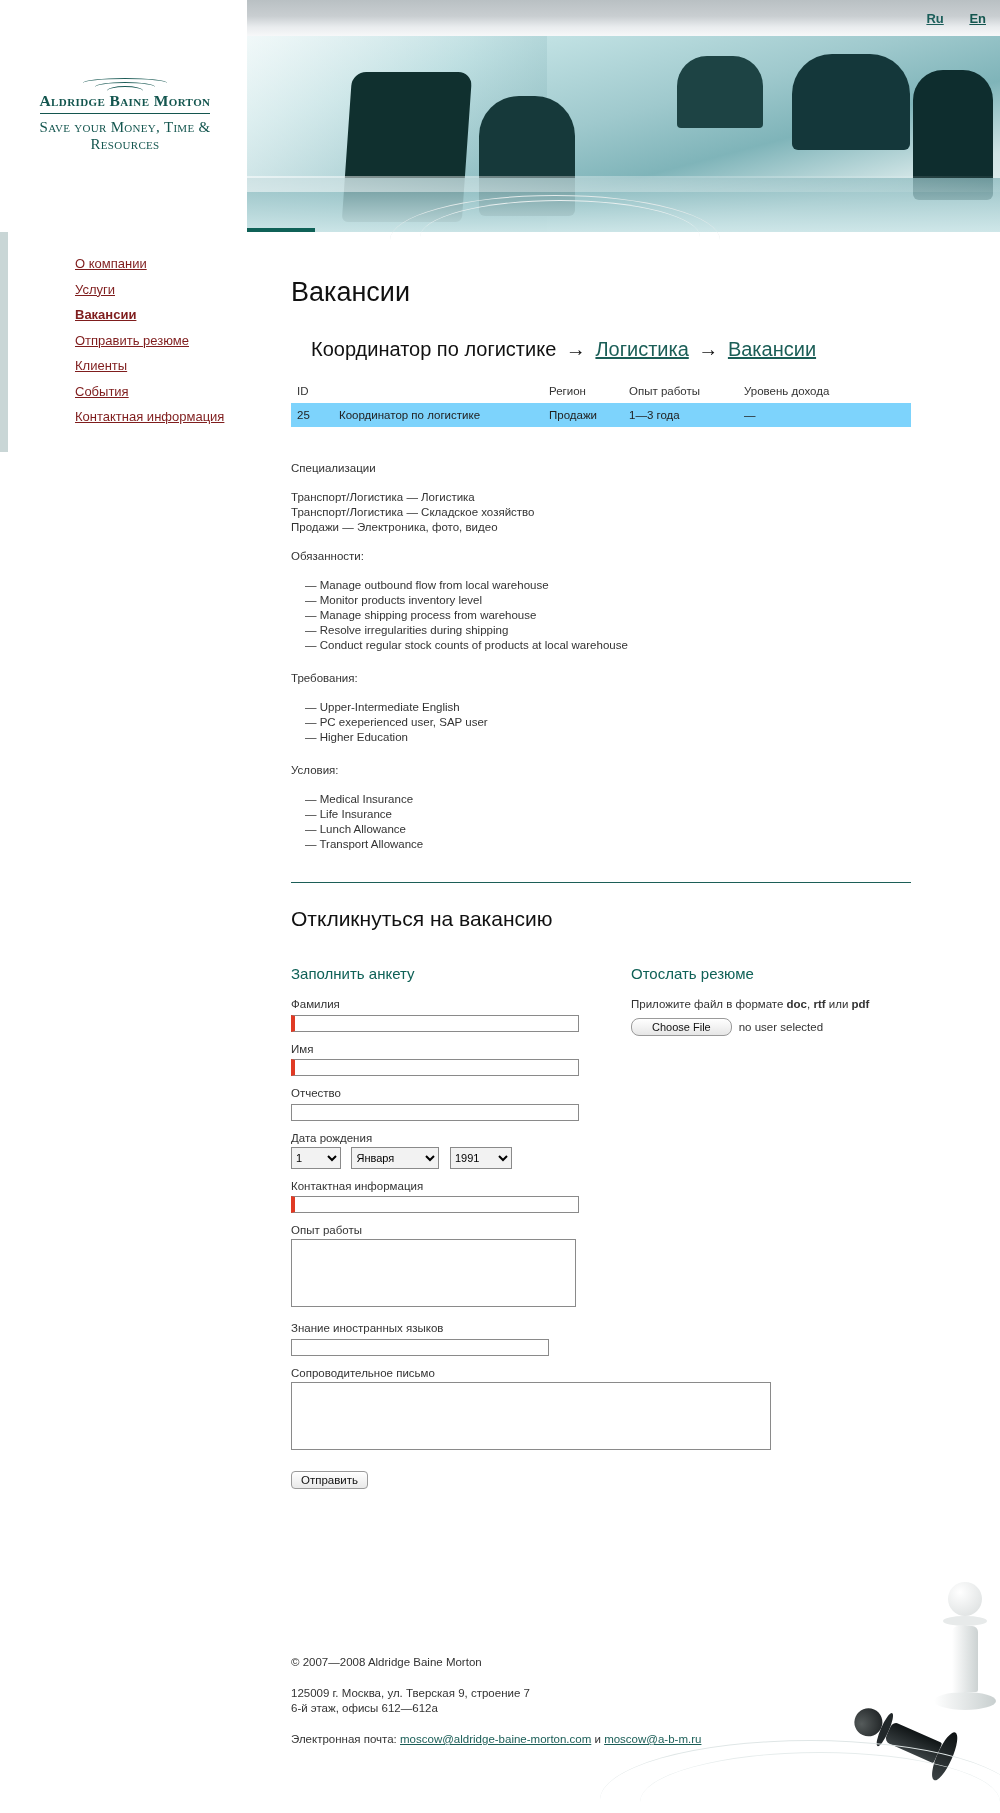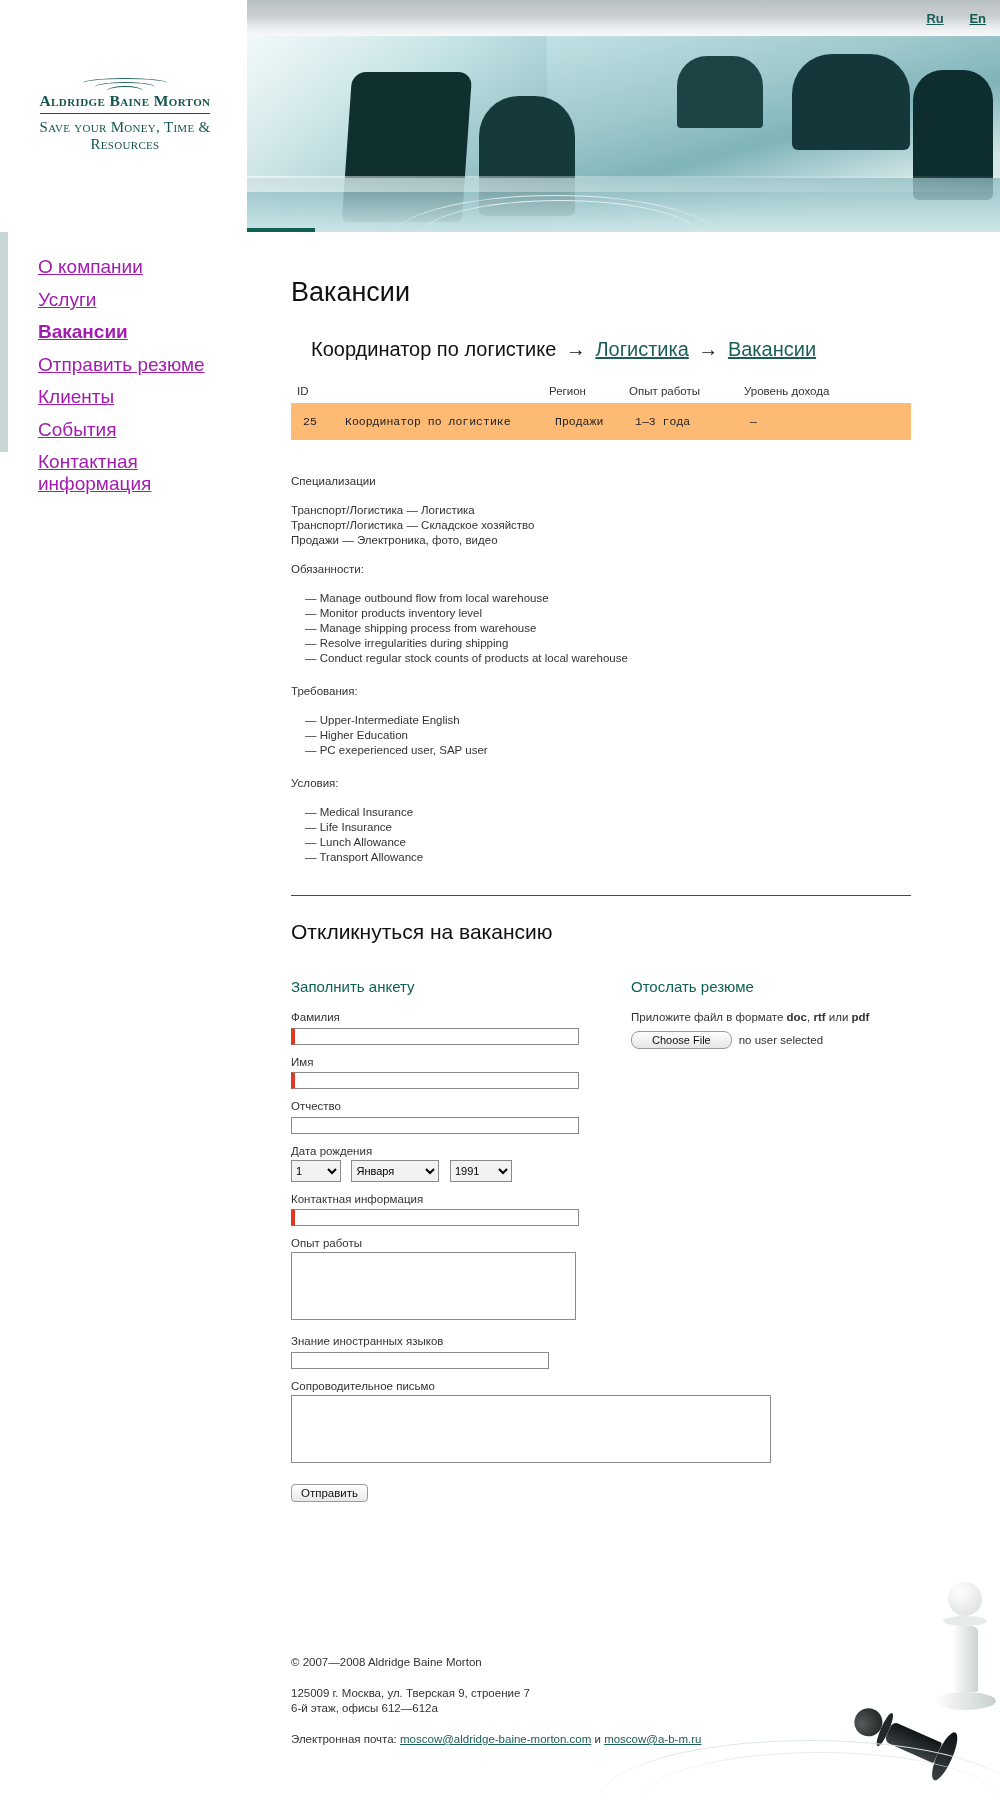--- a/index.html
+++ b/index.html
@@ -137,24 +137,25 @@
     background: #c9d6d6;
   }
   .nav {
     position: absolute;
     left: 38px;
     top: 256px;
     width: 200px;
   }
   .nav a {
     display: block;
-    color: #a21caf;
-    font-size: 19px;
+    color: #7f1d1d;
+    font-size: 13px;
     text-decoration: underline;
     margin-bottom: 10.5px;
+    margin-left: 37px;
   }
   .nav a.current { font-weight: bold; text-decoration: underline; }
 
   
   .content {
     position: absolute;
     left: 247px;
     top: 232px;
     width: 700px;
   }
@@ -186,23 +187,22 @@
     font-size: 11.5px;
     color: #222;
   }
   table.vac th {
     text-align: left;
     font-weight: normal;
     padding: 2px 6px 6px 6px;
     color: #333;
   }
   table.vac td {
-    padding: 12px;
-    background: #fdba74;
-    font-family: Liberation Mono, monospace;
+    padding: 6px;
+    background: #7dd3fc;
   }
   .col-id { width: 42px; }
   .col-name { width: 210px; }
   .col-region { width: 80px; }
   .col-exp { width: 115px; }
 
   .section-body {
     margin: 34px 0 0 44px;
     width: 620px;
     font-size: 11.5px;
@@ -461,22 +461,22 @@
       <li>Manage outbound flow from local warehouse</li>
       <li>Monitor products inventory level</li>
       <li>Manage shipping process from warehouse</li>
       <li>Resolve irregularities during shipping</li>
       <li>Conduct regular stock counts of products at local warehouse</li>
     </ul>
 
     <p class="lbl">Требования:</p>
     <ul>
       <li>Upper-Intermediate English</li>
+      <li>PC exeperienced user, SAP user</li>
       <li>Higher Education</li>
-      <li>PC exeperienced user, SAP user</li>
     </ul>
 
     <p class="lbl">Условия:</p>
     <ul>
       <li>Medical Insurance</li>
       <li>Life Insurance</li>
       <li>Lunch Allowance</li>
       <li>Transport Allowance</li>
     </ul>
   </div>

